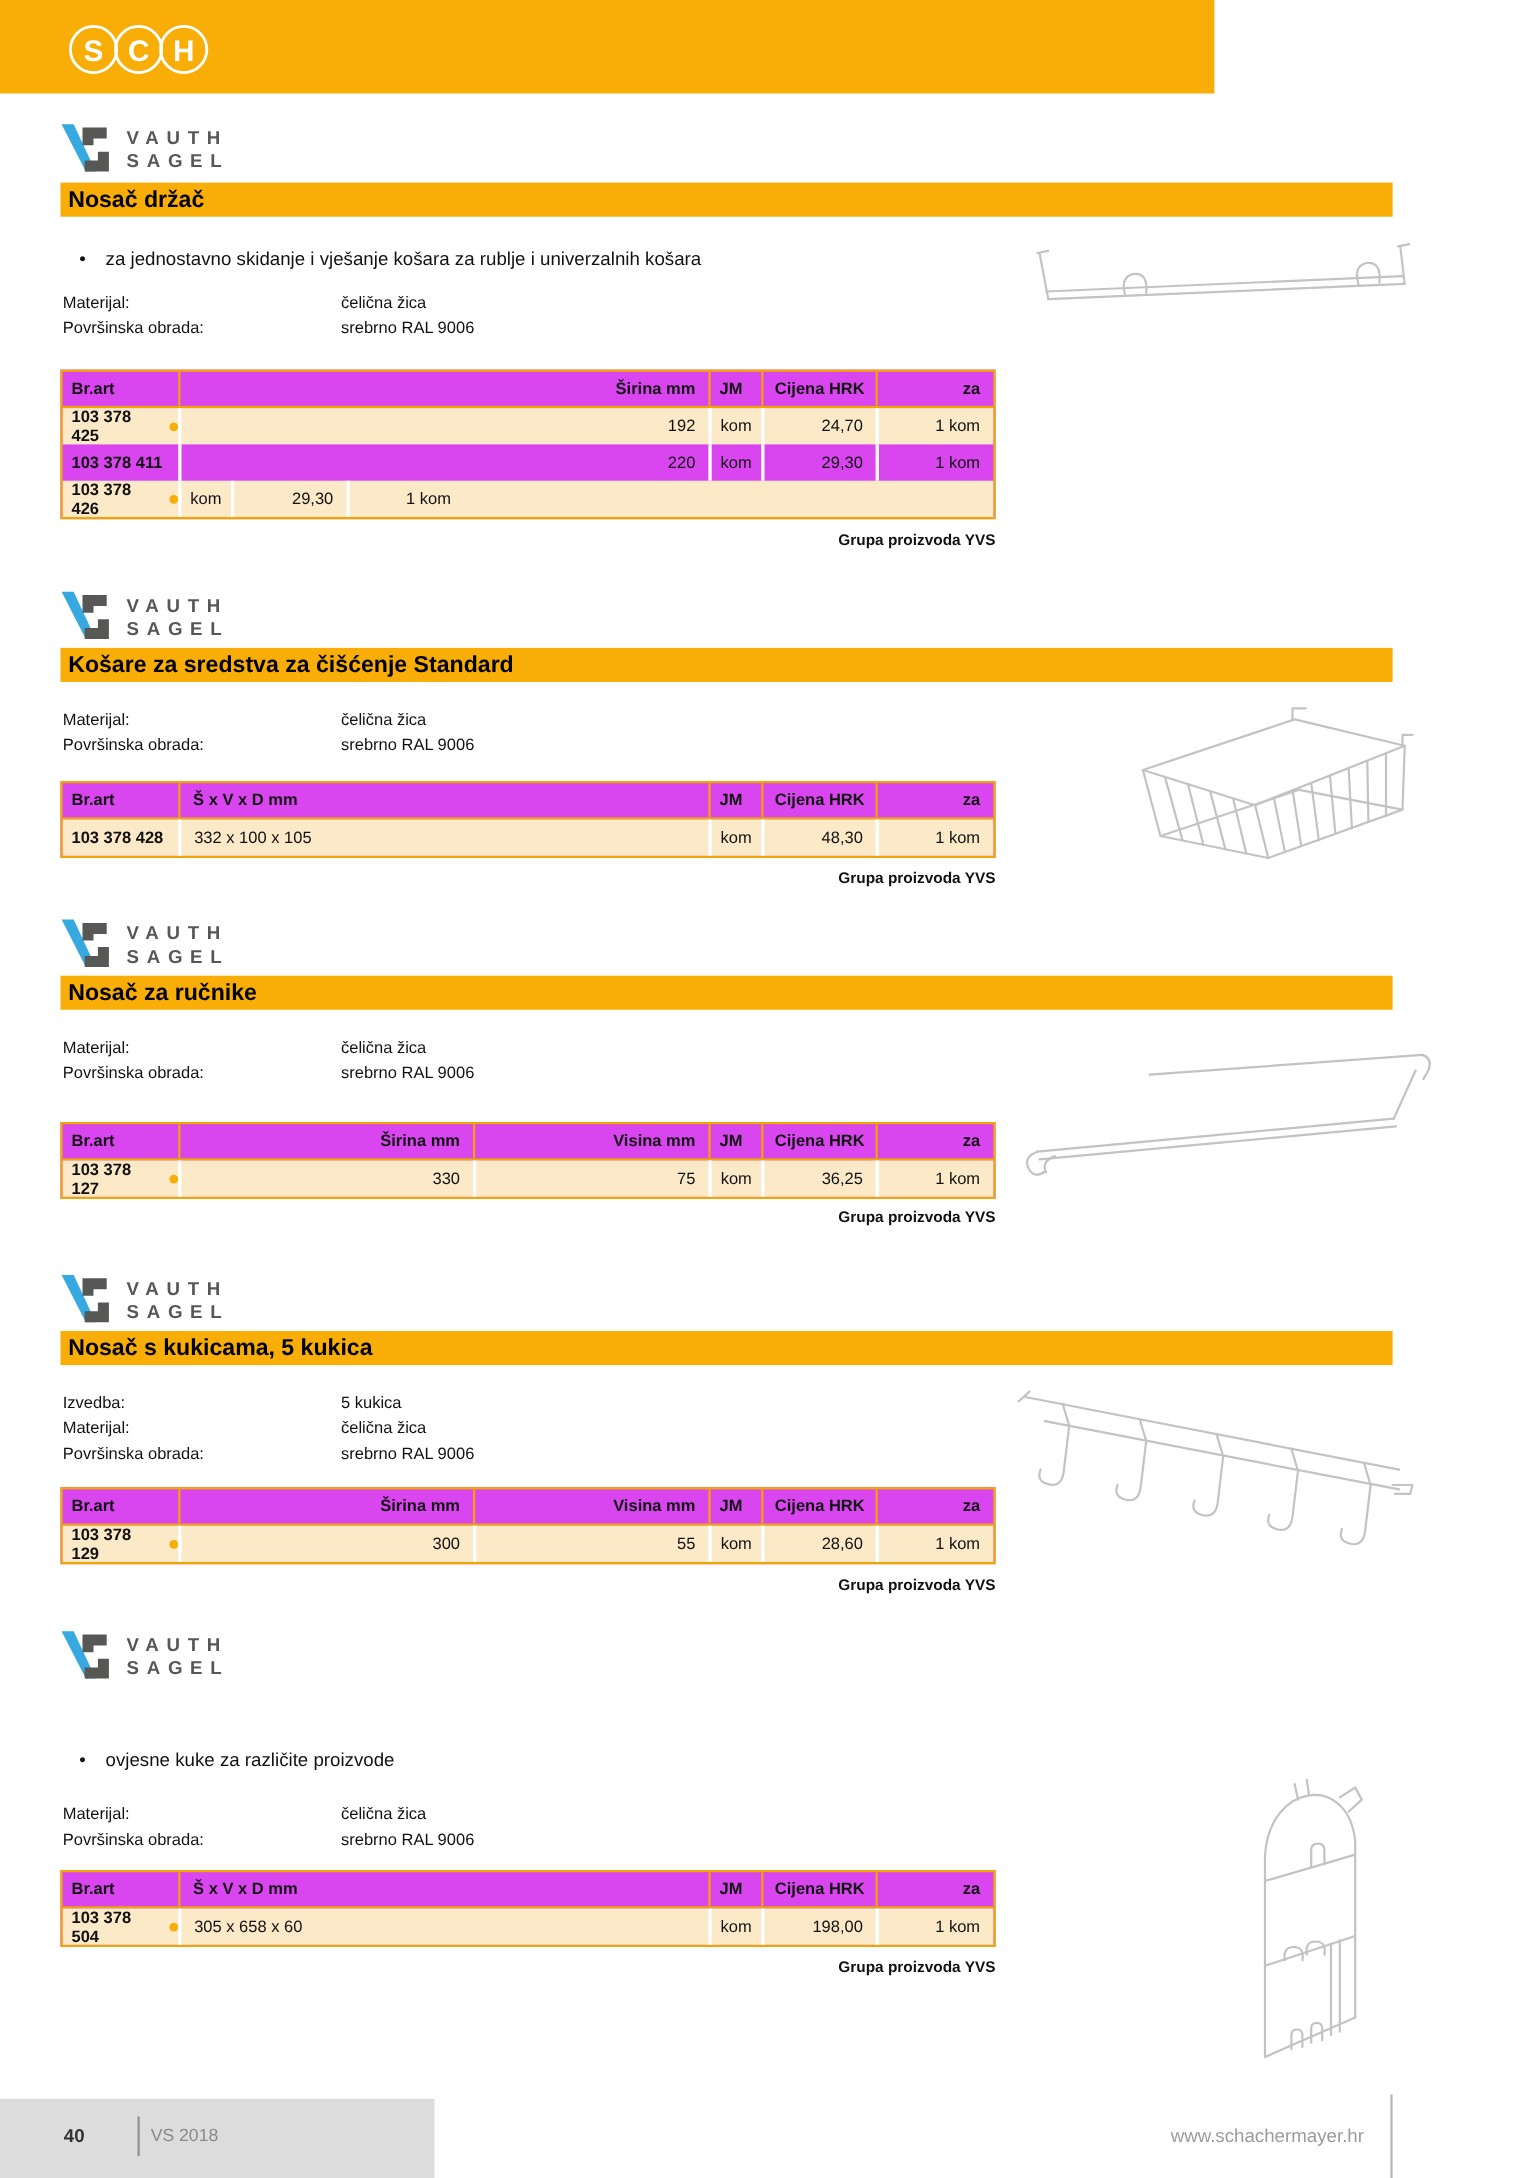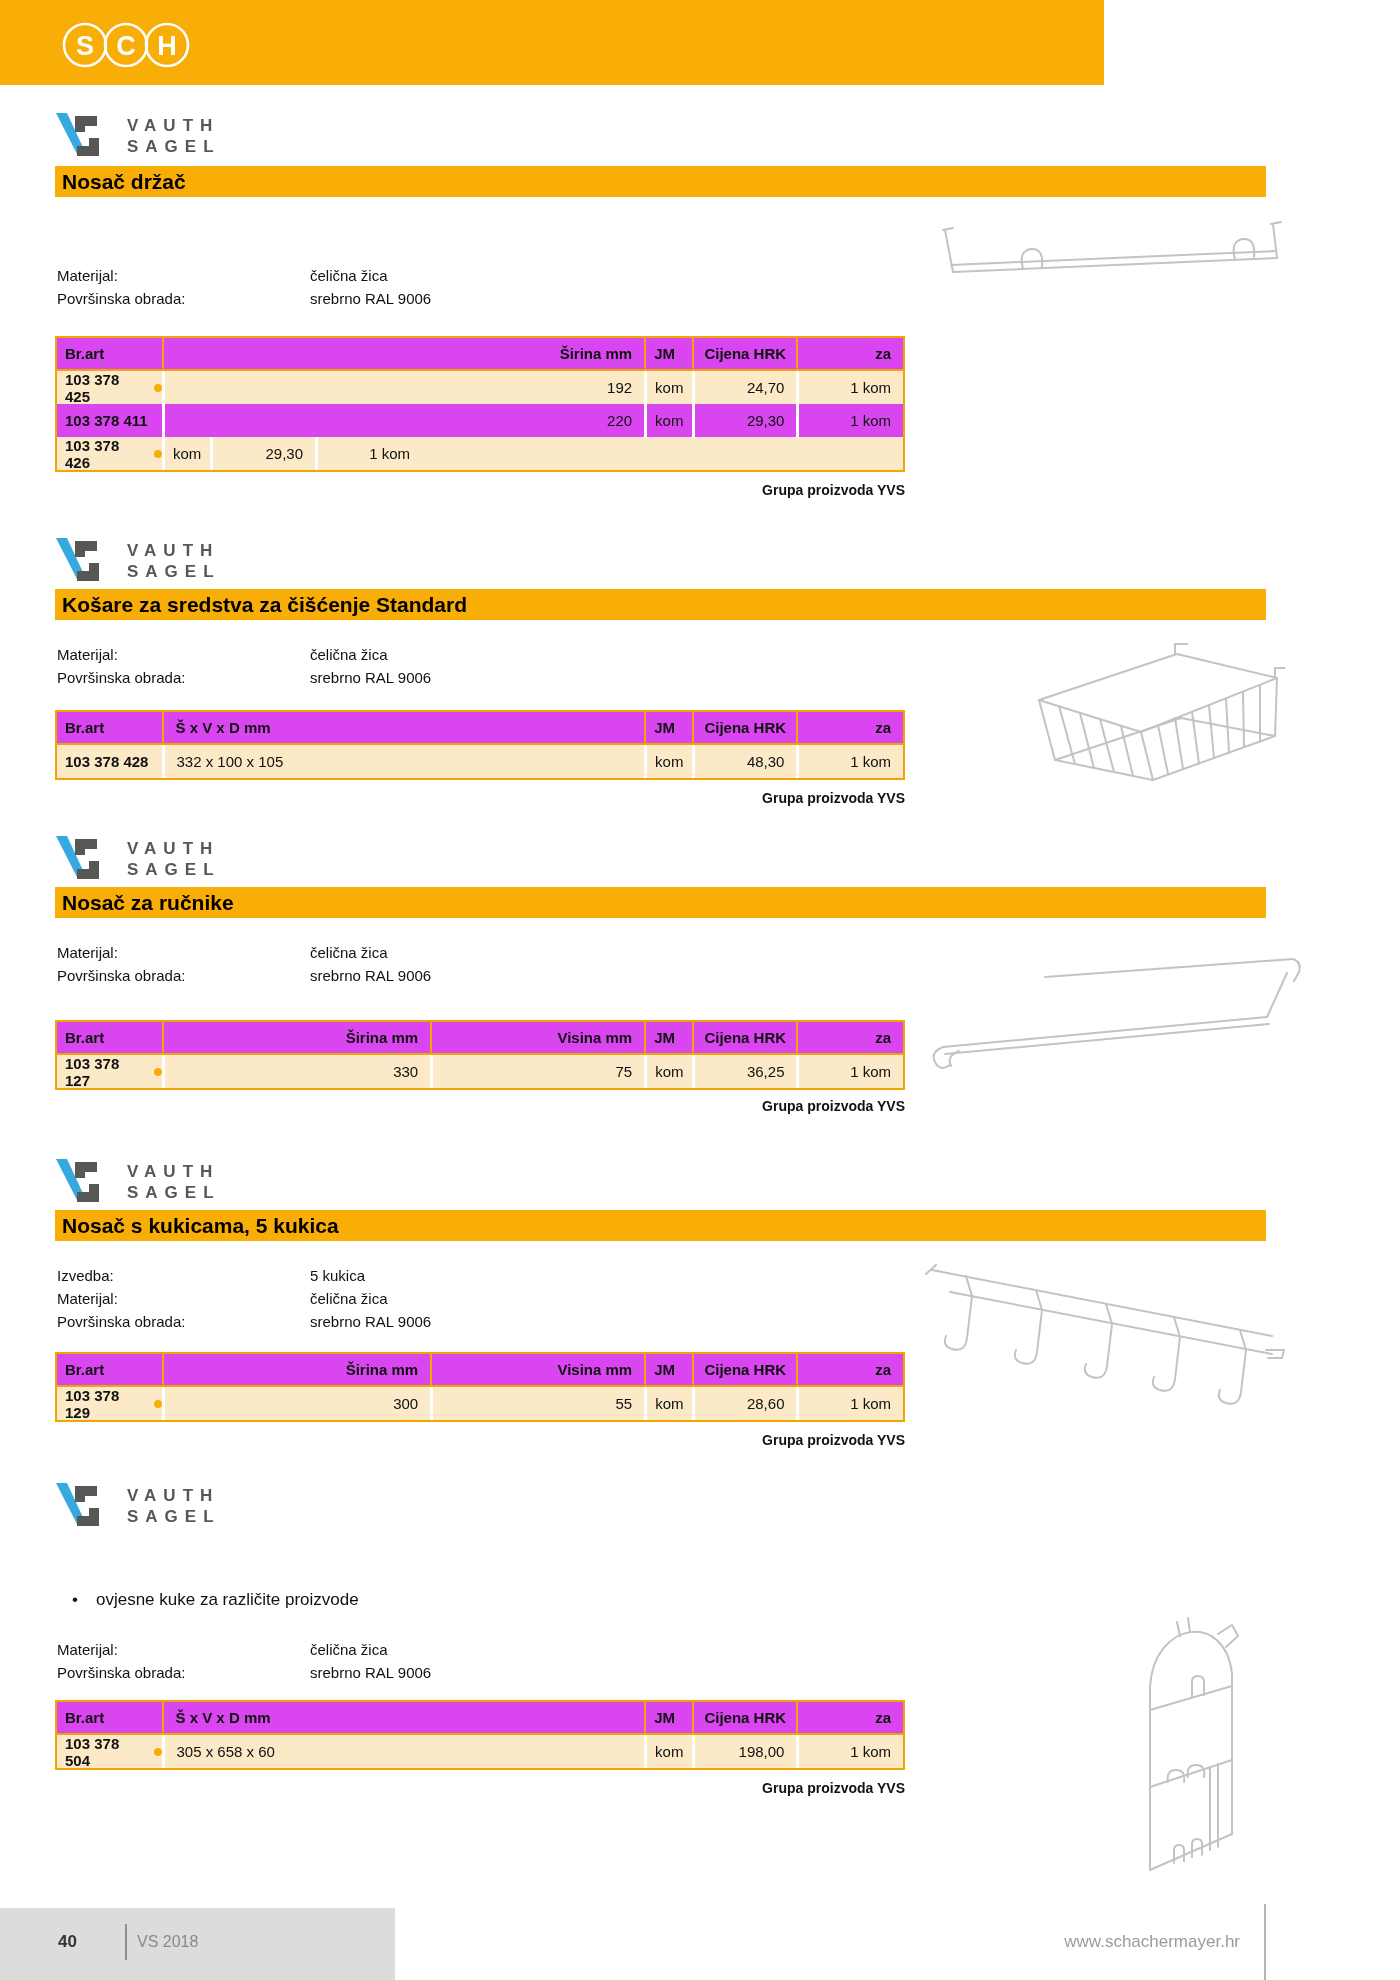--- a/index.html
+++ b/index.html
@@ -14,21 +14,21 @@
   html,body{background:#fff}
   body{font-family:"Liberation Sans", sans-serif;color:var(--ink)}
   .page{position:relative;width:1400px;height:1980px;background:#fff;overflow:hidden}
   .abs{position:absolute}
 
   
   .topband{left:0;top:0;width:1104px;height:85px;background:var(--accent)}
   .schlogo{left:60px;top:20px}
 
   
-  .vauth{left:55px;display:flex;align-items:center;gap:24px;height:48px}
+  .vauth{left:55px;display:flex;align-items:center;gap:12px;height:48px}
   .vs-text{display:flex;flex-direction:column;line-height:21px;color:var(--loggray);
            font-size:17px;font-weight:600;letter-spacing:7px}
 
   
   .tbar{left:55px;width:1211px;height:31px;background:var(--accent);
         display:flex;align-items:center;padding-left:7px;
         font-weight:bold;font-size:21px;color:#000}
 
   
   .bullet{left:72px;display:flex;font-size:17px;line-height:20px}
@@ -101,20 +101,23 @@
       <polygon points="20,4 42,4 42,14 30,14 30,20 20,20" fill="#575756"></polygon>
       <polygon points="44,26 44,44 22,44 22,34 34,34 34,26" fill="#575756"></polygon>
     </svg>
     <div class="vs-text">
       <span>VAUTH</span>
       <span>SAGEL</span>
     </div>
   </div>
   <div class="abs tbar" style="top:166px">
     <span>Nosač držač</span>
+  </div>
+  <div class="abs bullet" style="top:226px">
+    <span>za jednostavno skidanje i vješanje košara za rublje i univerzalnih košara</span>
   </div>
   <div class="abs specs" style="top:264px">
     <div class="spec">
       <span class="lab">Materijal:</span>
       <span>čelična žica</span>
     </div>
     <div class="spec">
       <span class="lab">Površinska obrada:</span>
       <span>srebrno RAL 9006</span>
     </div>

